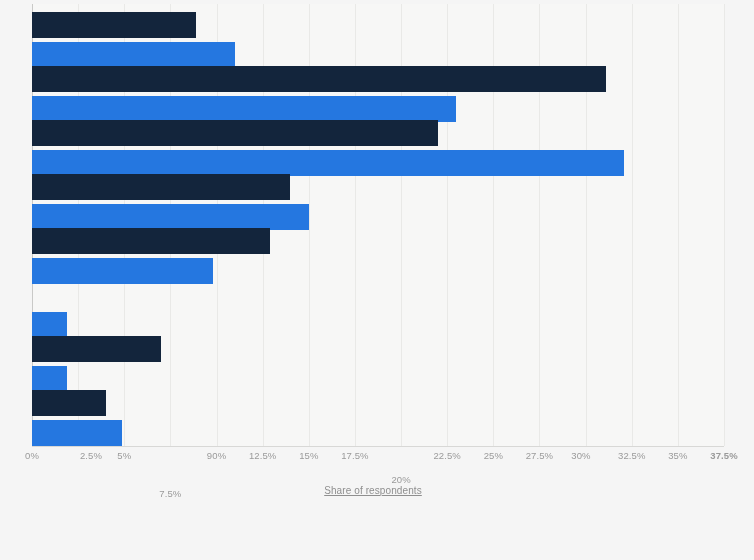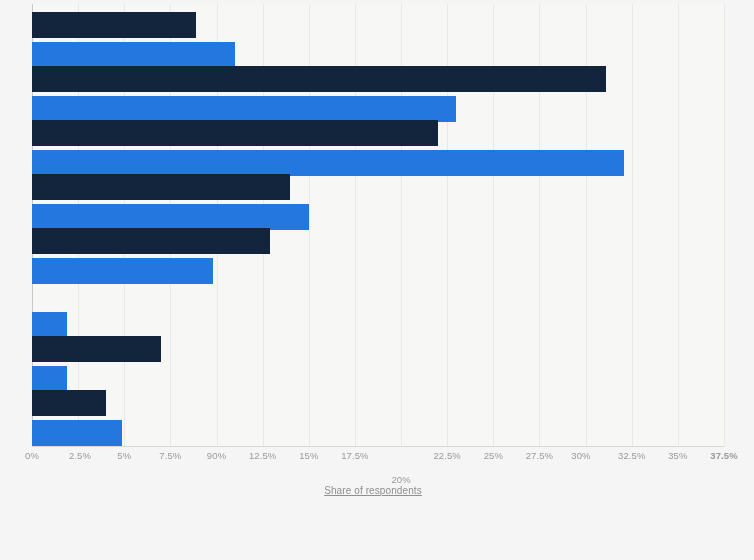--- a/index.html
+++ b/index.html
@@ -142,23 +142,23 @@
           <div class="bar dark" style="top: 0px; width: 73.8133px; background: rgb(19, 37, 60);"></div>
           <div class="bar blue" style="top: 30px; width: 90.4213px; background: rgb(37, 119, 224);"></div>
         </div>
       </div>
   </div>
 
   <div id="axis-line"></div>
 
   <div id="ticks">
       <span class="tick-label" style="left: 32px;">0%</span>
-      <span class="tick-label" style="left: 80px;">2.5%</span>
+      <span class="tick-label" style="left: 91px;">2.5%</span>
       <span class="tick-label" style="left: 124.267px;">5%</span>
-      <span class="tick-label" style="left: 170.4px;">7.5%</span>
+      <span class="tick-label" style="left: 170.4px; margin-top: 38px;">7.5%</span>
       <span class="tick-label" style="left: 216.533px;">90%</span>
       <span class="tick-label" style="left: 262.667px;">12.5%</span>
       <span class="tick-label" style="left: 308.8px;">15%</span>
       <span class="tick-label" style="left: 354.933px;">17.5%</span>
       <span class="tick-label" style="left: 401.067px; margin-top: 24px;">20%</span>
       <span class="tick-label" style="left: 447.2px;">22.5%</span>
       <span class="tick-label" style="left: 493.333px;">25%</span>
       <span class="tick-label" style="left: 539.467px;">27.5%</span>
       <span class="tick-label" style="left: 581px;">30%</span>
       <span class="tick-label" style="left: 631.733px;">32.5%</span>

